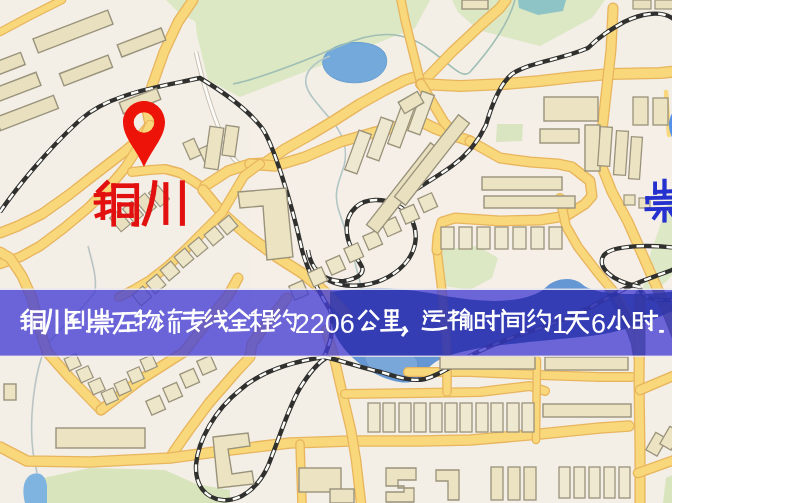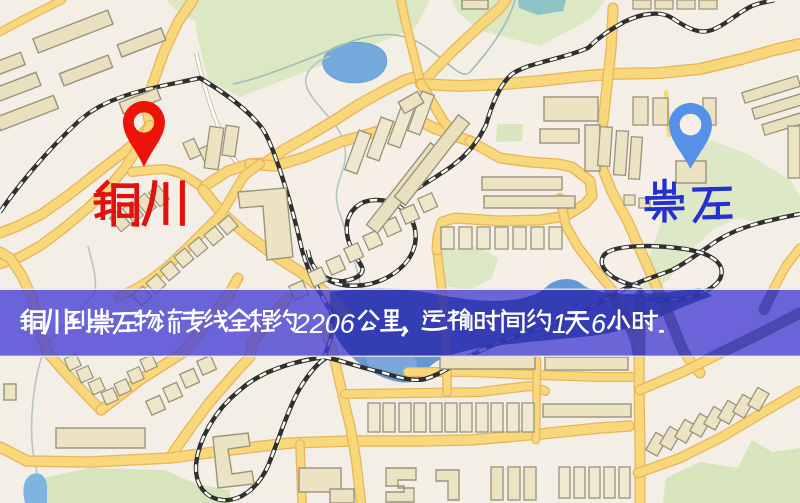--- a/index.html
+++ b/index.html
@@ -1,15 +1,15 @@
 <!DOCTYPE html>
 <html><head><meta charset="utf-8"><title>map</title>
 <style>
 html,body{margin:0;padding:0;background:#fff;font-family:"Liberation Sans", sans-serif;}
-#wrap{width:800px;height:503px;overflow:hidden;position:relative;font-style:italic;}
+#wrap{width:672px;height:503px;overflow:hidden;position:relative;}
 </style></head>
 <body>
 <div id="wrap"><svg width="800" height="503" viewBox="0 0 800 503">
       <style>defs g path{fill:none;stroke-linecap:square}</style>
       <defs>
         <clipPath id="bannerclip">
           <rect x="0" y="290" width="800" height="66"></rect>
         </clipPath>
         <g id="glyphset" display="none"></g>
         <g id="tong">

